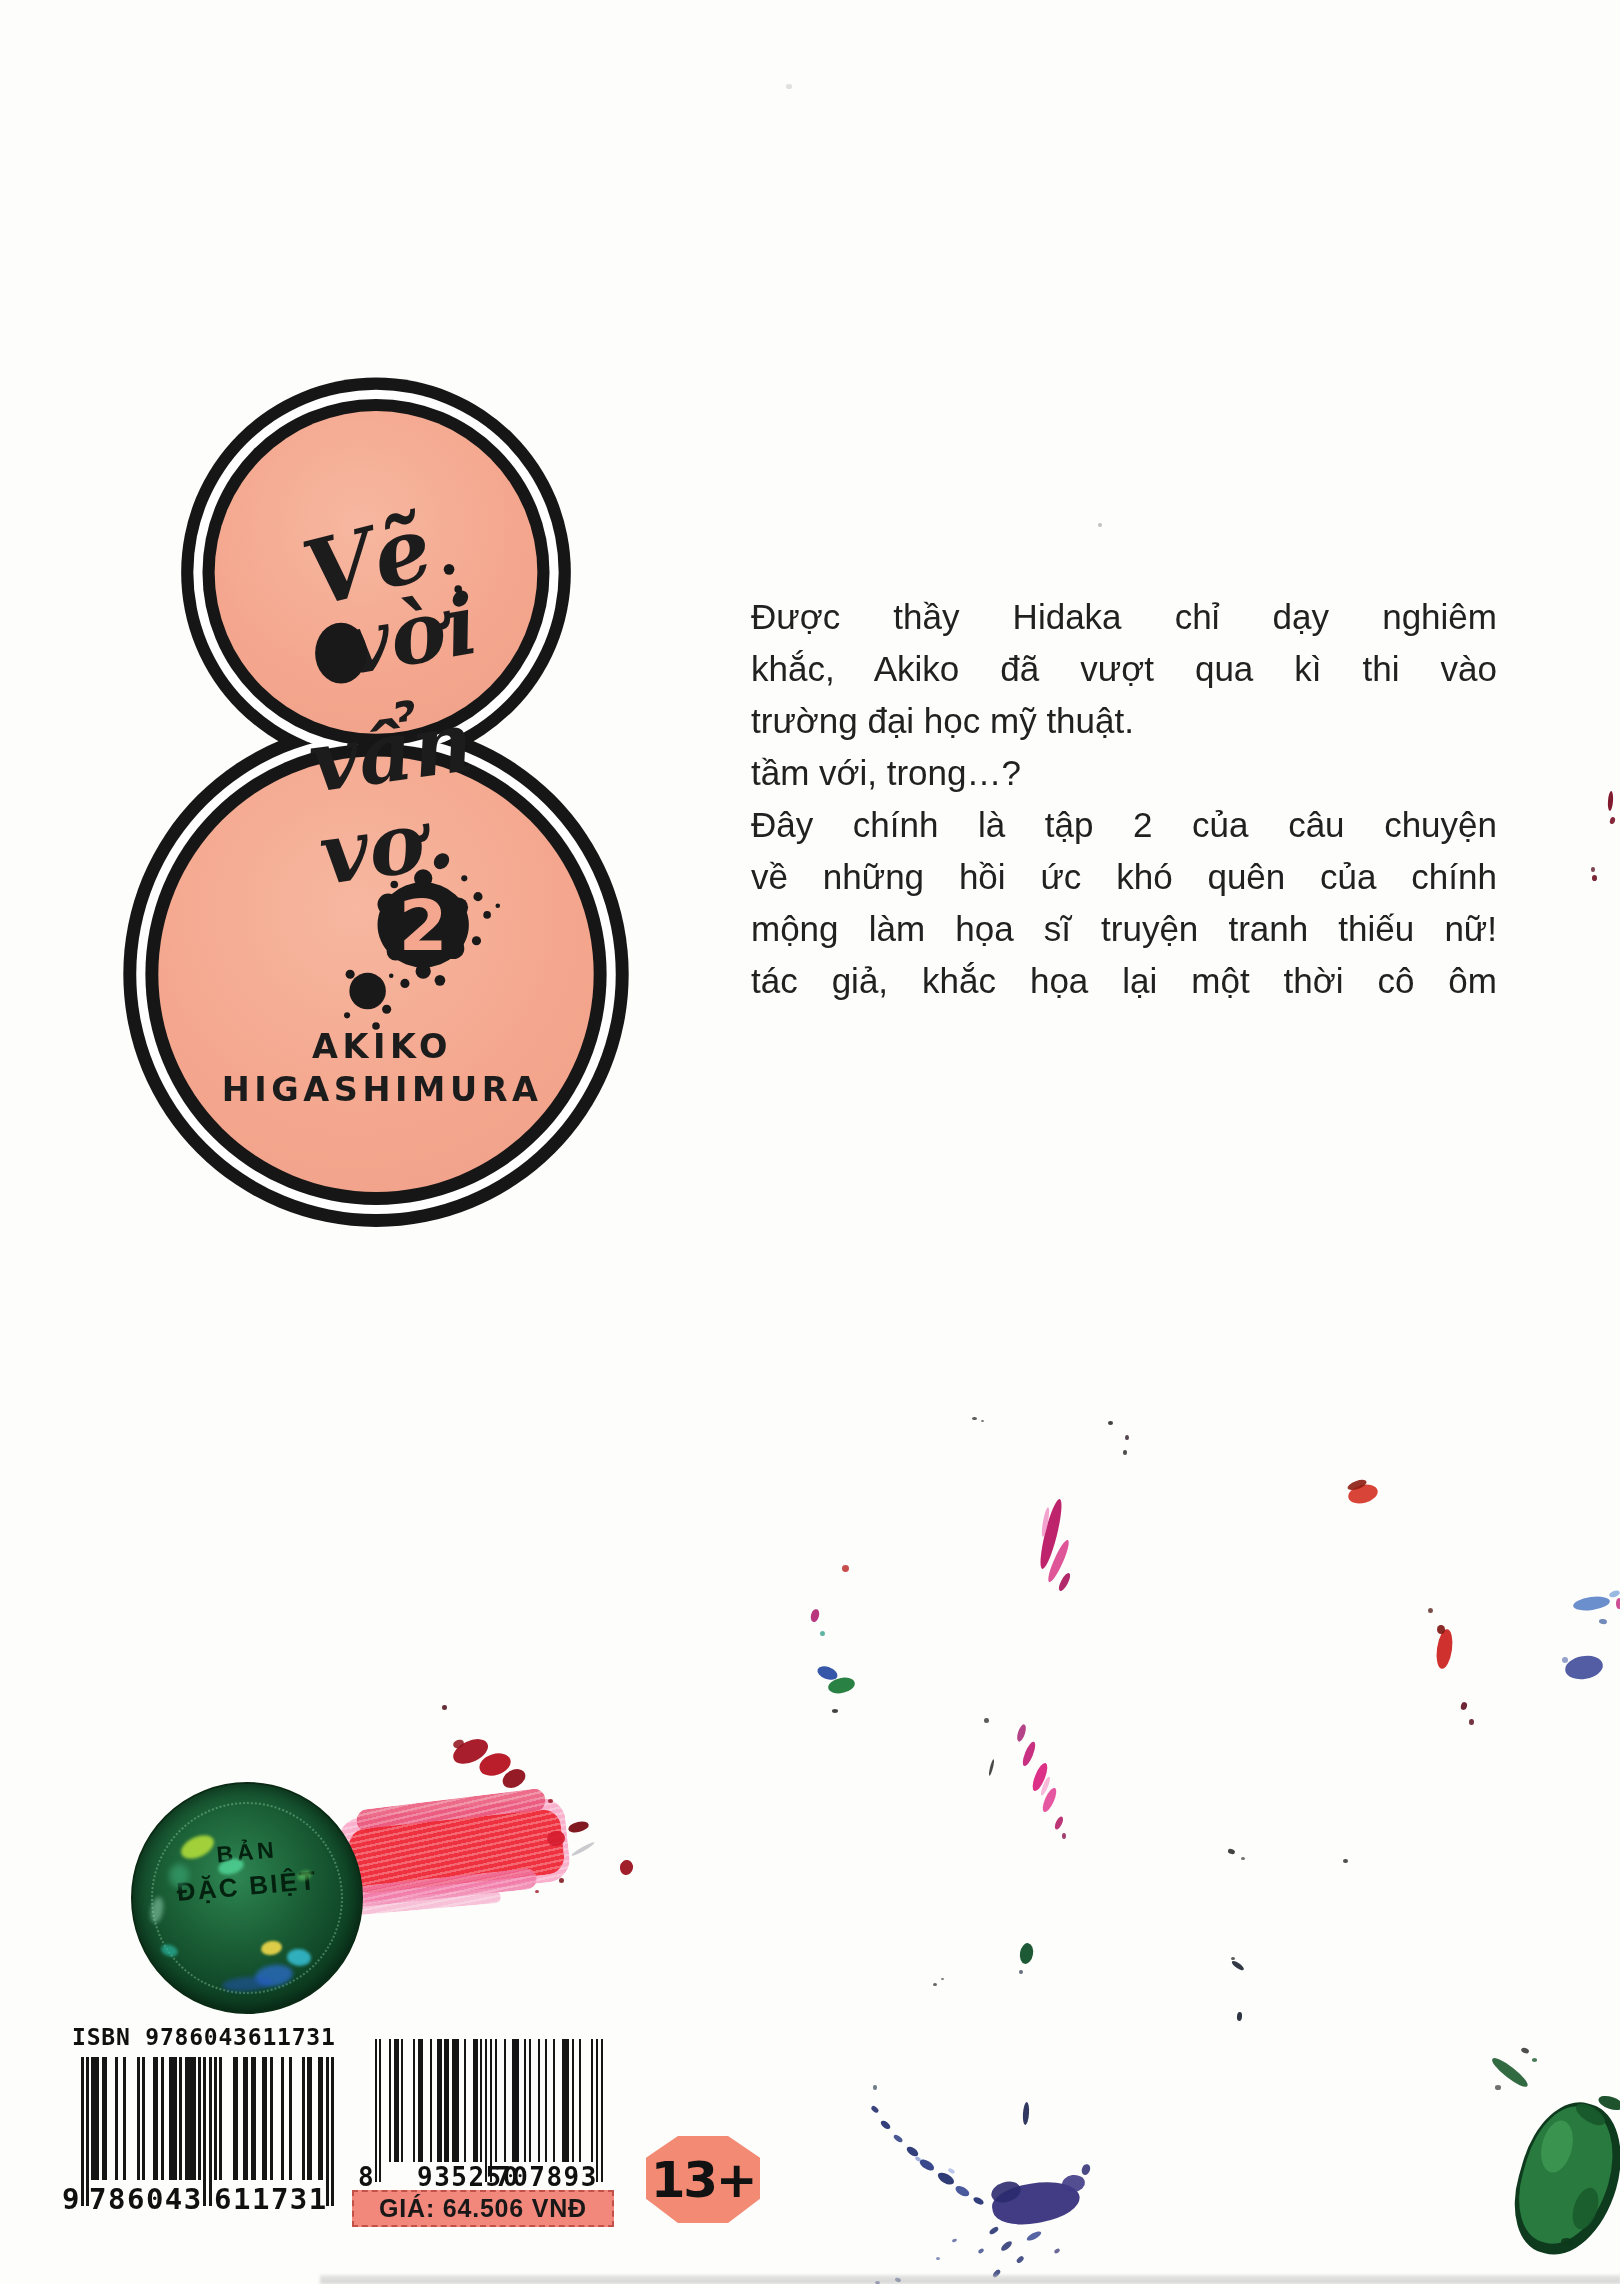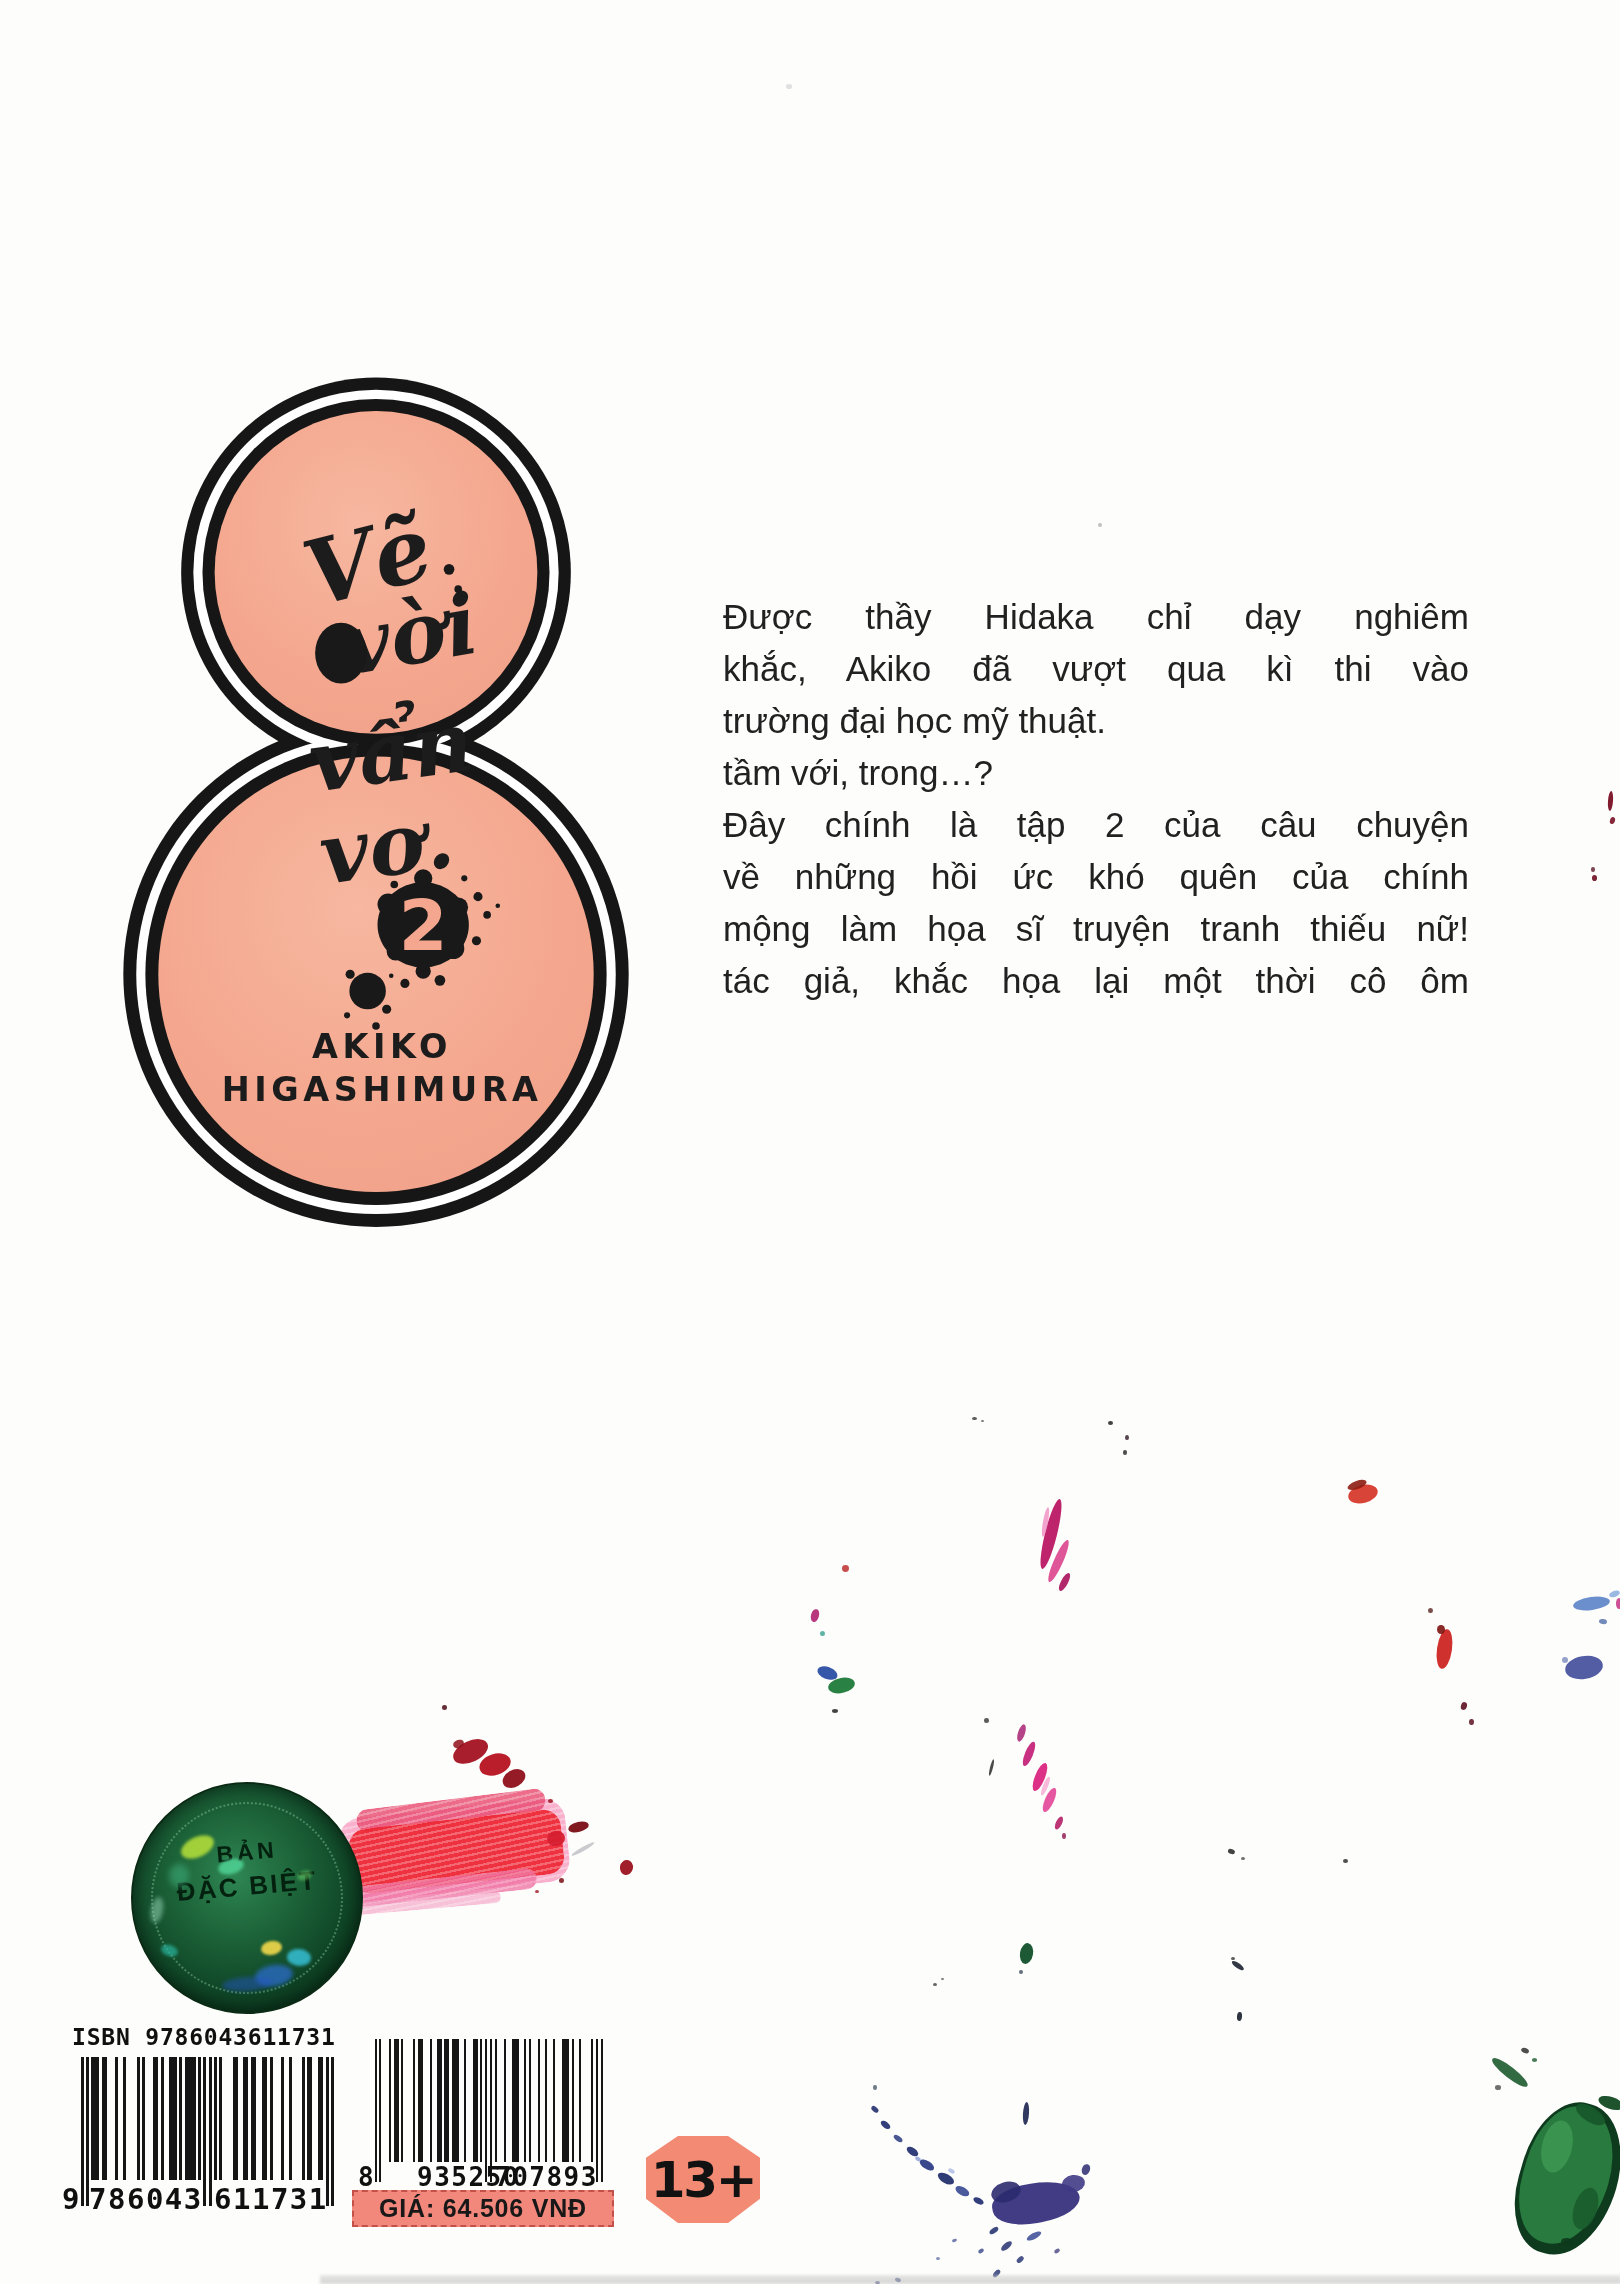--- a/index.html
+++ b/index.html
@@ -1,21 +1,21 @@
 <!DOCTYPE html>
 <html style="font-size:12px"><head>
 <meta charset="utf-8">
 <style>
   html,body{margin:0;padding:0;background:#e9e9e9;}
   .page{position:relative;width:1621px;height:2284px;background:#fdfdfc;overflow:hidden;
         font-family:"Liberation Sans",sans-serif;}
   
   .blurb{position:absolute;left:723px;top:591px;width:746px;color:#212121;
          font-size:35px;line-height:52px;font-family:"Liberation Sans",sans-serif;}
-  .bl{width:100%;}
+  .bl{width:100%;margin-left:28px;}
   .bl.just{text-align:justify;text-align-last:justify;}
   
   .badge{position:absolute;left:120px;top:373px;width:512px;height:857px;}
   .badge text{user-select:none;}
   
   .sp{position:absolute;}
   .crayon{background-image:repeating-linear-gradient(-6deg,
       rgba(255,255,255,.28) 0 2.3px, rgba(255,255,255,0) 2.3px 6px);}
   
   .sticker{position:absolute;left:131px;top:1782px;width:228px;height:228px;border-radius:50%;

